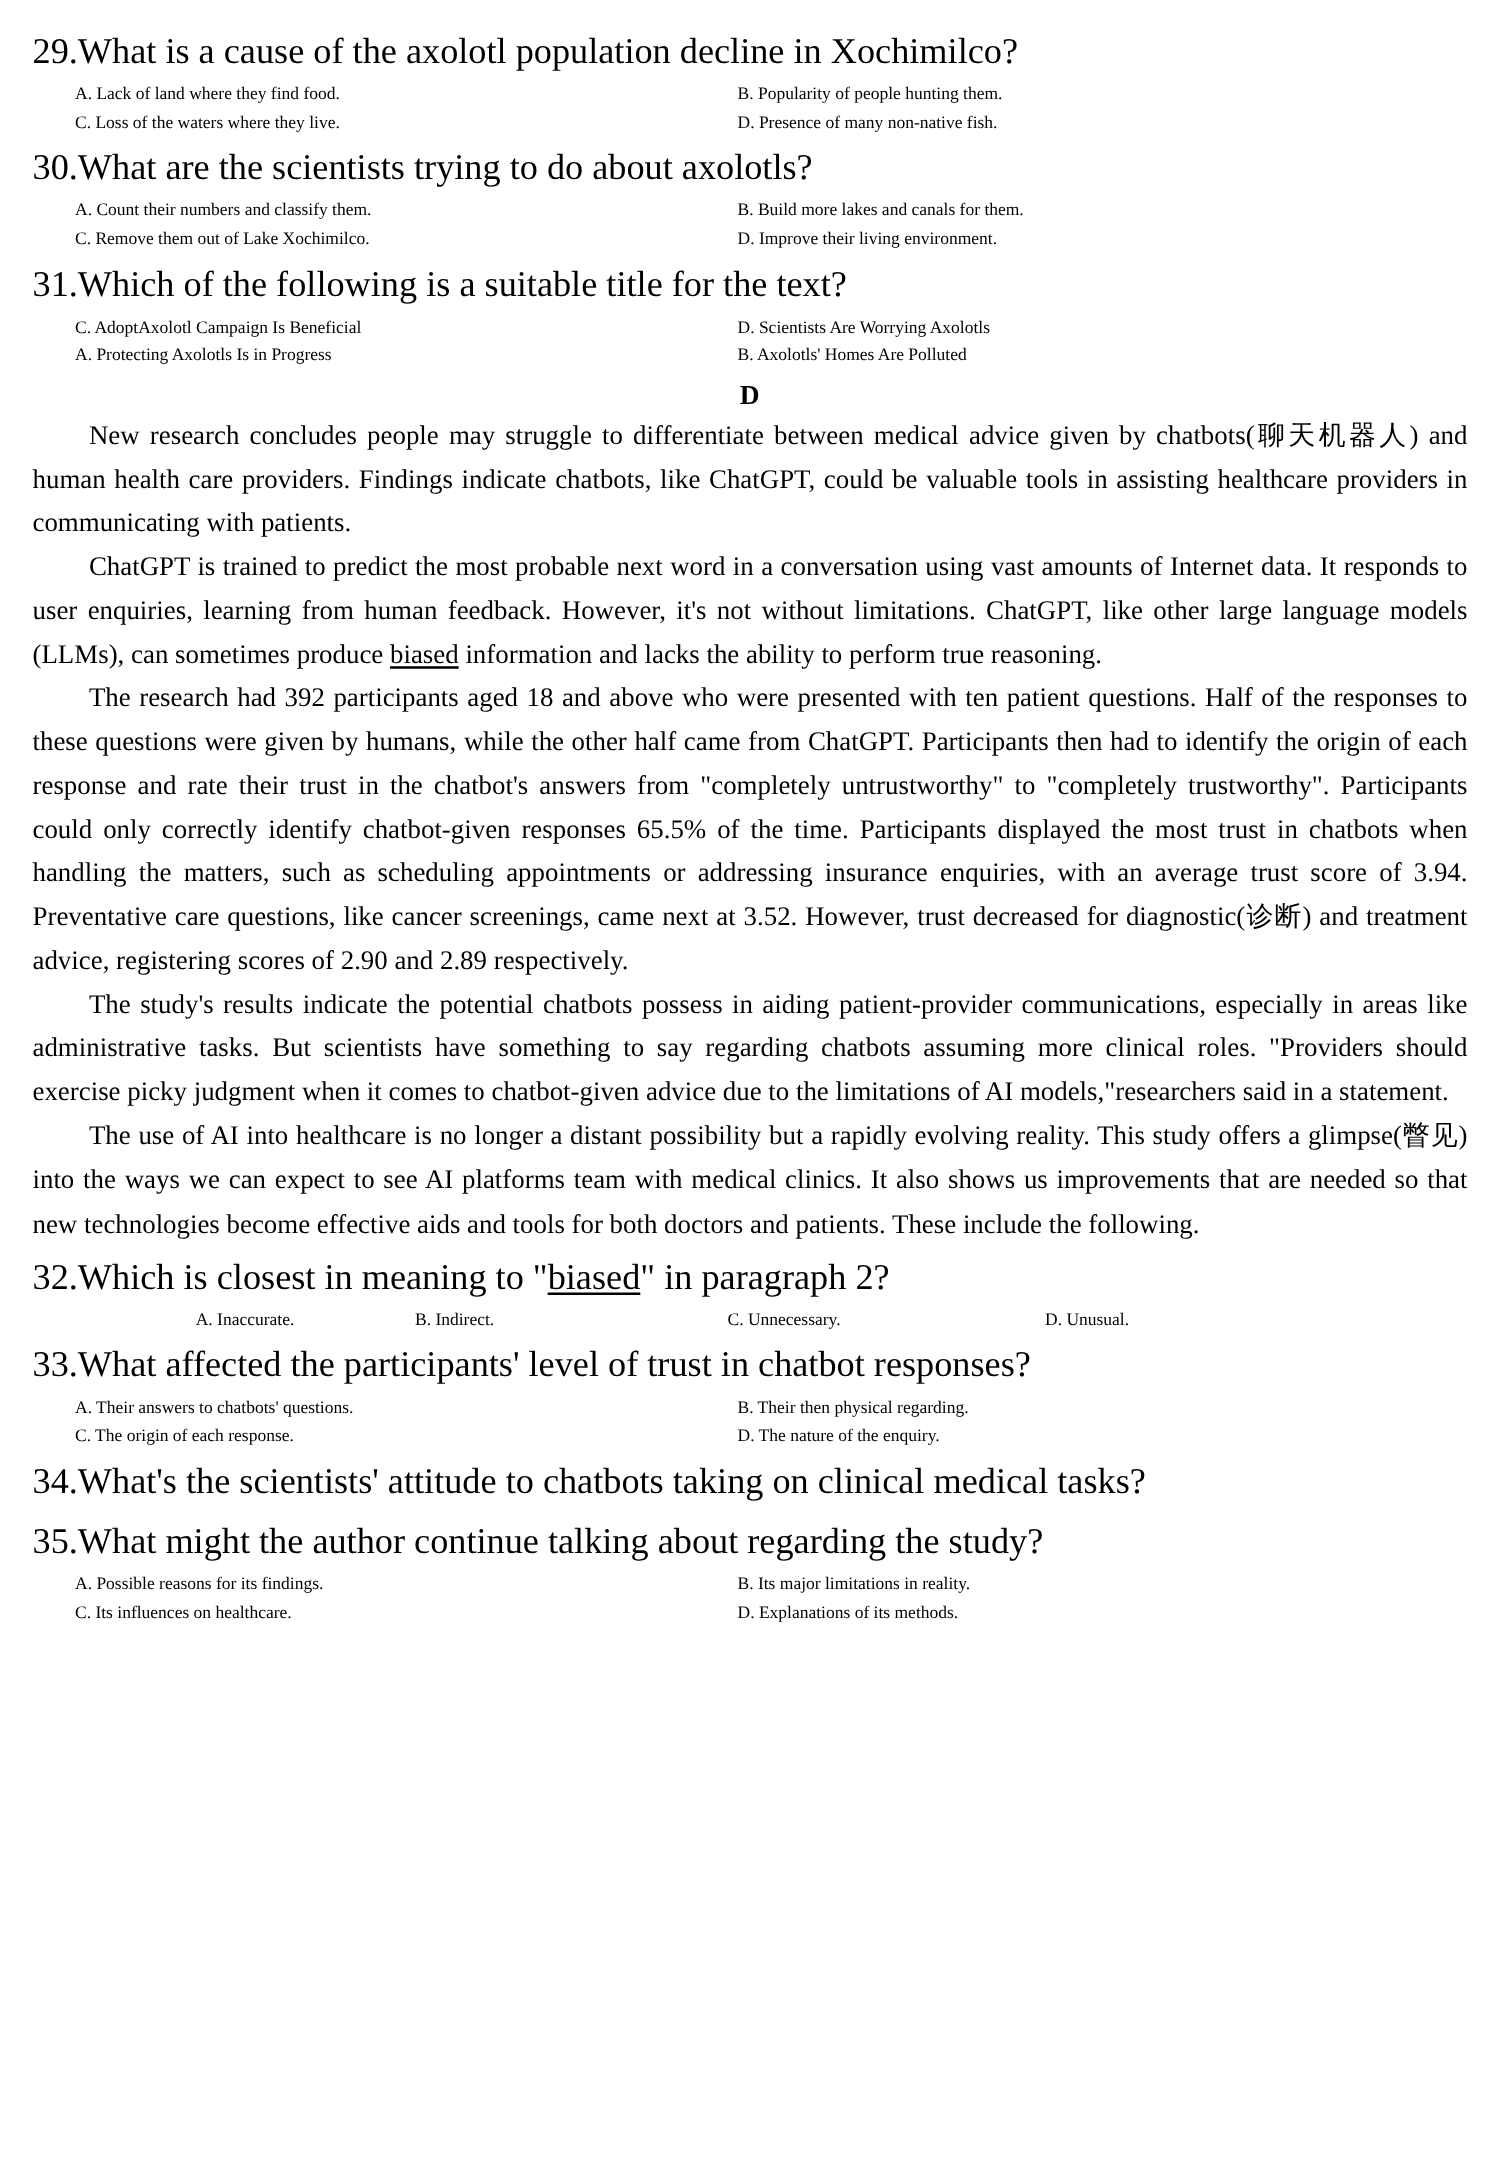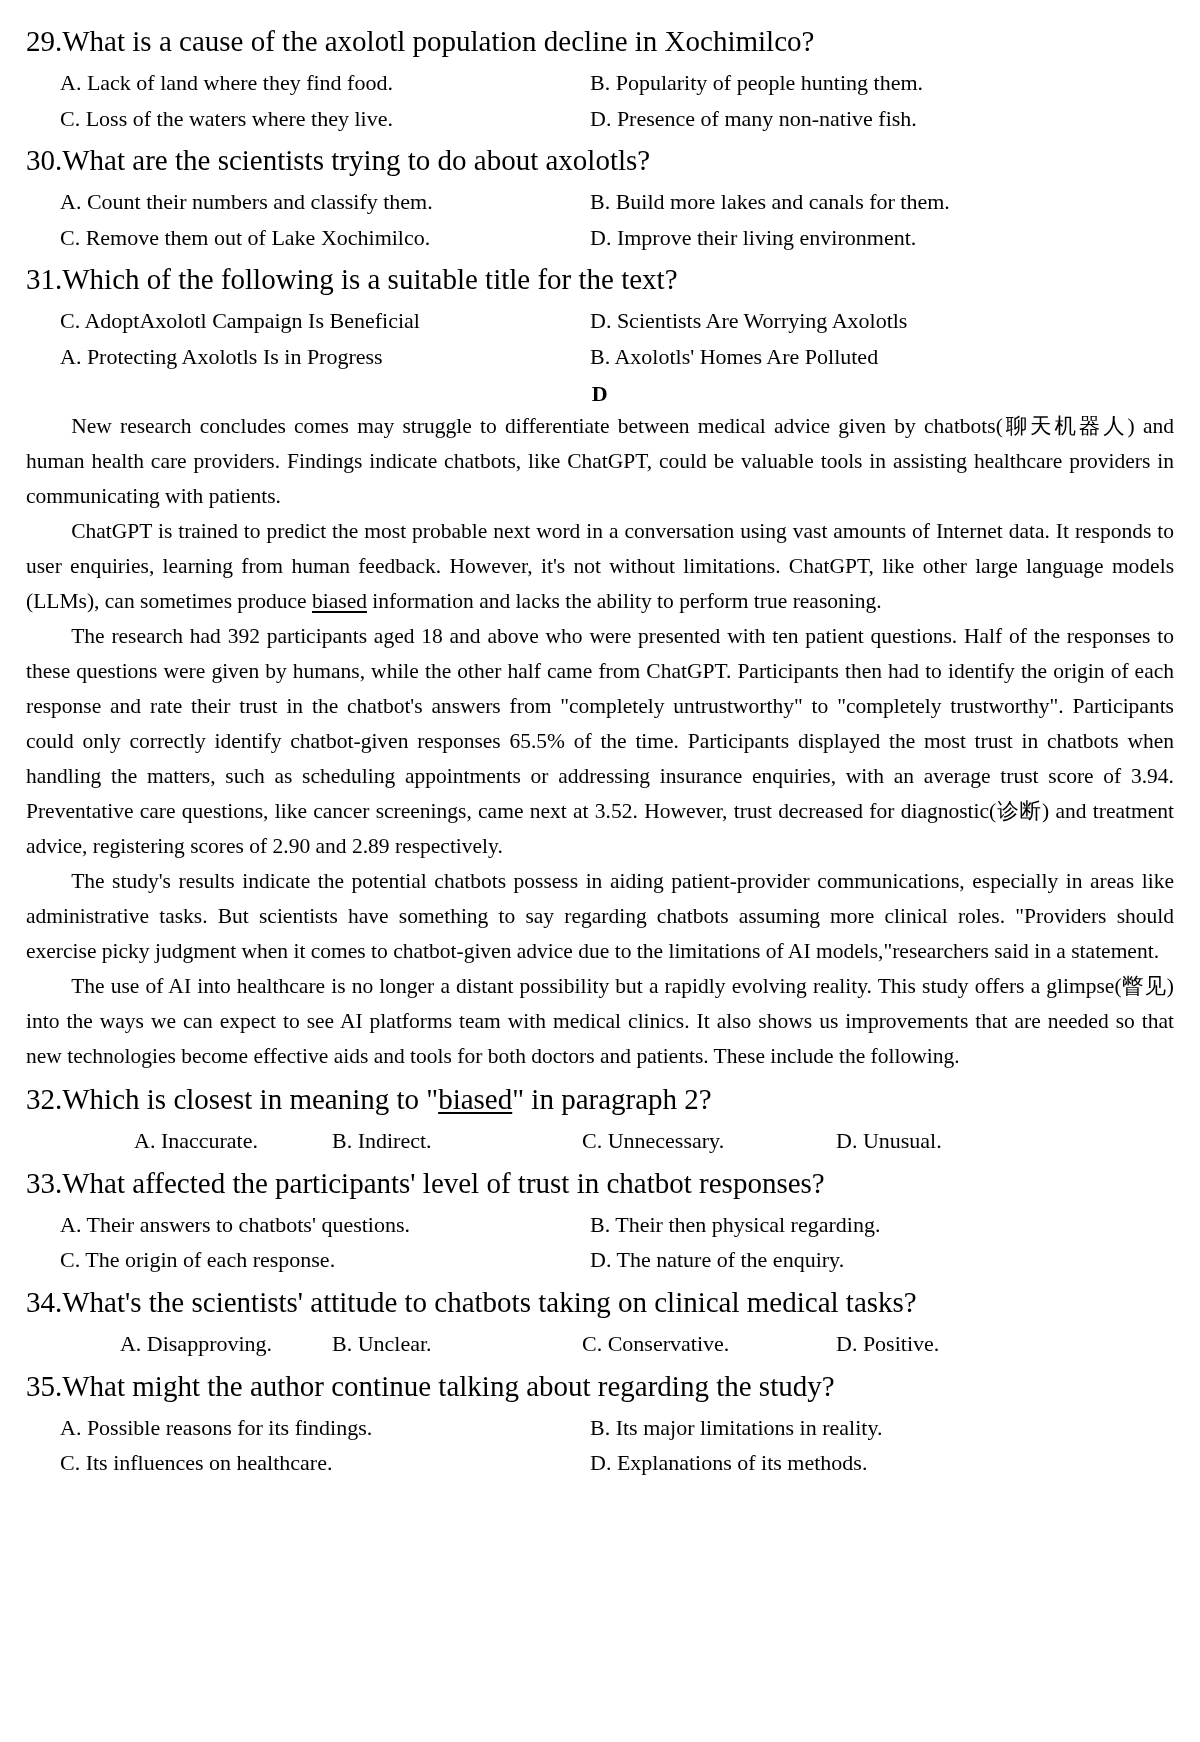--- a/index.html
+++ b/index.html
@@ -27,21 +27,21 @@
     font-size: 29px;
     line-height: 1.62;
     white-space: nowrap;
   }
   .q-num {
     display: inline-block;
     min-width: 34px;
   }
   .opt-row {
     display: flex;
-    font-size: 22px;
+    font-size: 14px;
     line-height: 1.62;
     padding-left: 34px;
   }
   .opt-row .opt {
     white-space: nowrap;
   }
   .opt-row .opt.first {
     width: 530px;
     flex: 0 0 530px;
   }
@@ -124,21 +124,21 @@
       <span class="opt">D. Scientists Are Worrying Axolotls</span>
     </div>
     <div class="opt-row">
       <span class="opt first">A. Protecting Axolotls Is in Progress</span>
       <span class="opt">B. Axolotls' Homes Are Polluted</span>
     </div>
   </div>
 
   <div class="section-letter">D</div>
 
-  <p class="para">New research concludes comes may struggle to differentiate between medical advice given by chatbots(聊天机器人) and human health care providers. Findings indicate chatbots, like ChatGPT, could be valuable tools in assisting healthcare providers in communicating with patients.</p>
+  <p class="para">New research concludes people may struggle to differentiate between medical advice given by chatbots(聊天机器人) and human health care providers. Findings indicate chatbots, like ChatGPT, could be valuable tools in assisting healthcare providers in communicating with patients.</p>
   <p class="para">ChatGPT is trained to predict the most probable next word in a conversation using vast amounts of Internet data. It responds to user enquiries, learning from human feedback. However, it's not without limitations. ChatGPT, like other large language models (LLMs), can sometimes produce <u class="under">biased</u> information and lacks the ability to perform true reasoning.</p>
   <p class="para">The research had 392 participants aged 18 and above who were presented with ten patient questions. Half of the responses to these questions were given by humans, while the other half came from ChatGPT. Participants then had to identify the origin of each response and rate their trust in the chatbot's answers from "completely untrustworthy" to "completely trustworthy". Participants could only correctly identify chatbot-given responses 65.5% of the time. Participants displayed the most trust in chatbots when handling the matters, such as scheduling appointments or addressing insurance enquiries, with an average trust score of 3.94. Preventative care questions, like cancer screenings, came next at 3.52. However, trust decreased for diagnostic(诊断) and treatment advice, registering scores of 2.90 and 2.89 respectively.</p>
   <p class="para">The study's results indicate the potential chatbots possess in aiding patient-provider communications, especially in areas like administrative tasks. But scientists have something to say regarding chatbots assuming more clinical roles. "Providers should exercise picky judgment when it comes to chatbot-given advice due to the limitations of AI models,"researchers said in a statement.</p>
   <p class="para">The use of AI into healthcare is no longer a distant possibility but a rapidly evolving reality. This study offers a glimpse(瞥见) into the ways we can expect to see AI platforms team with medical clinics. It also shows us improvements that are needed so that new technologies become effective aids and tools for both doctors and patients. These include the following.</p>
 
   <div class="q-block qs-wrap">
     <div class="q-stem"><span class="q-num">32.</span><span>Which is closest in meaning to "</span><u class="under">biased</u><span>" in paragraph 2?</span></div>
     <div class="opt-row four">
       <span class="opt c1">A. Inaccurate.</span>
       <span class="opt c2">B. Indirect.</span>
@@ -154,26 +154,20 @@
       <span class="opt">B. Their then physical regarding.</span>
     </div>
     <div class="opt-row">
       <span class="opt first">C. The origin of each response.</span>
       <span class="opt">D. The nature of the enquiry.</span>
     </div>
   </div>
 
   <div class="q-block">
     <div class="q-stem"><span class="q-num">34.</span><span>What's the scientists' attitude to chatbots taking on clinical medical tasks?</span></div>
-    <div class="opt-row four">
-      <span class="opt c1">A. Disapproving.</span>
-      <span class="opt c2">B. Unclear.</span>
-      <span class="opt c3">C. Conservative.</span>
-      <span class="opt c4">D. Positive.</span>
-    </div>
   </div>
 
   <div class="q-block">
     <div class="q-stem"><span class="q-num">35.</span><span>What might the author continue talking about regarding the study?</span></div>
     <div class="opt-row">
       <span class="opt first">A. Possible reasons for its findings.</span>
       <span class="opt">B. Its major limitations in reality.</span>
     </div>
     <div class="opt-row">
       <span class="opt first">C. Its influences on healthcare.</span>

